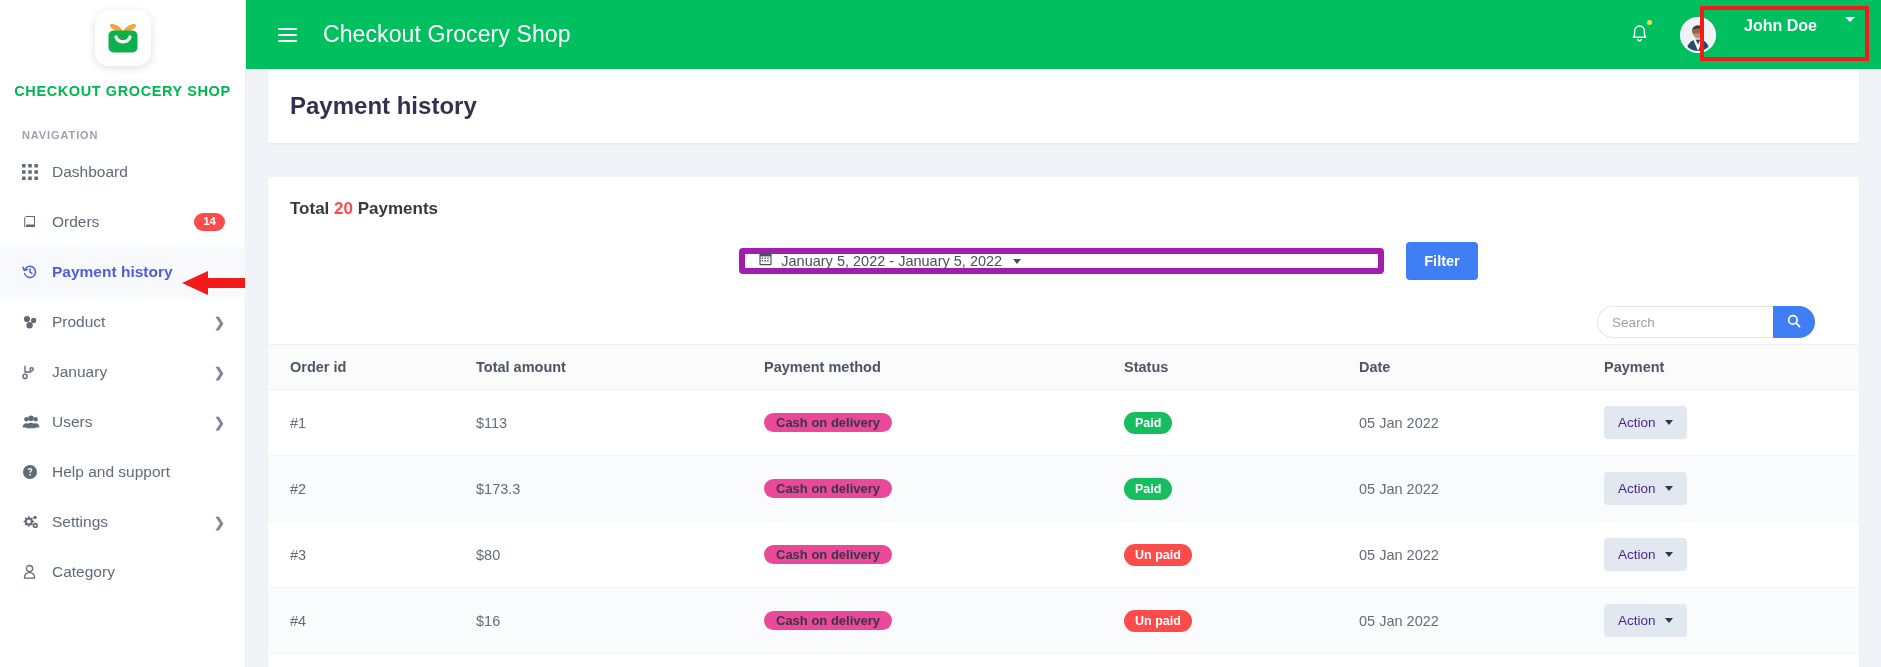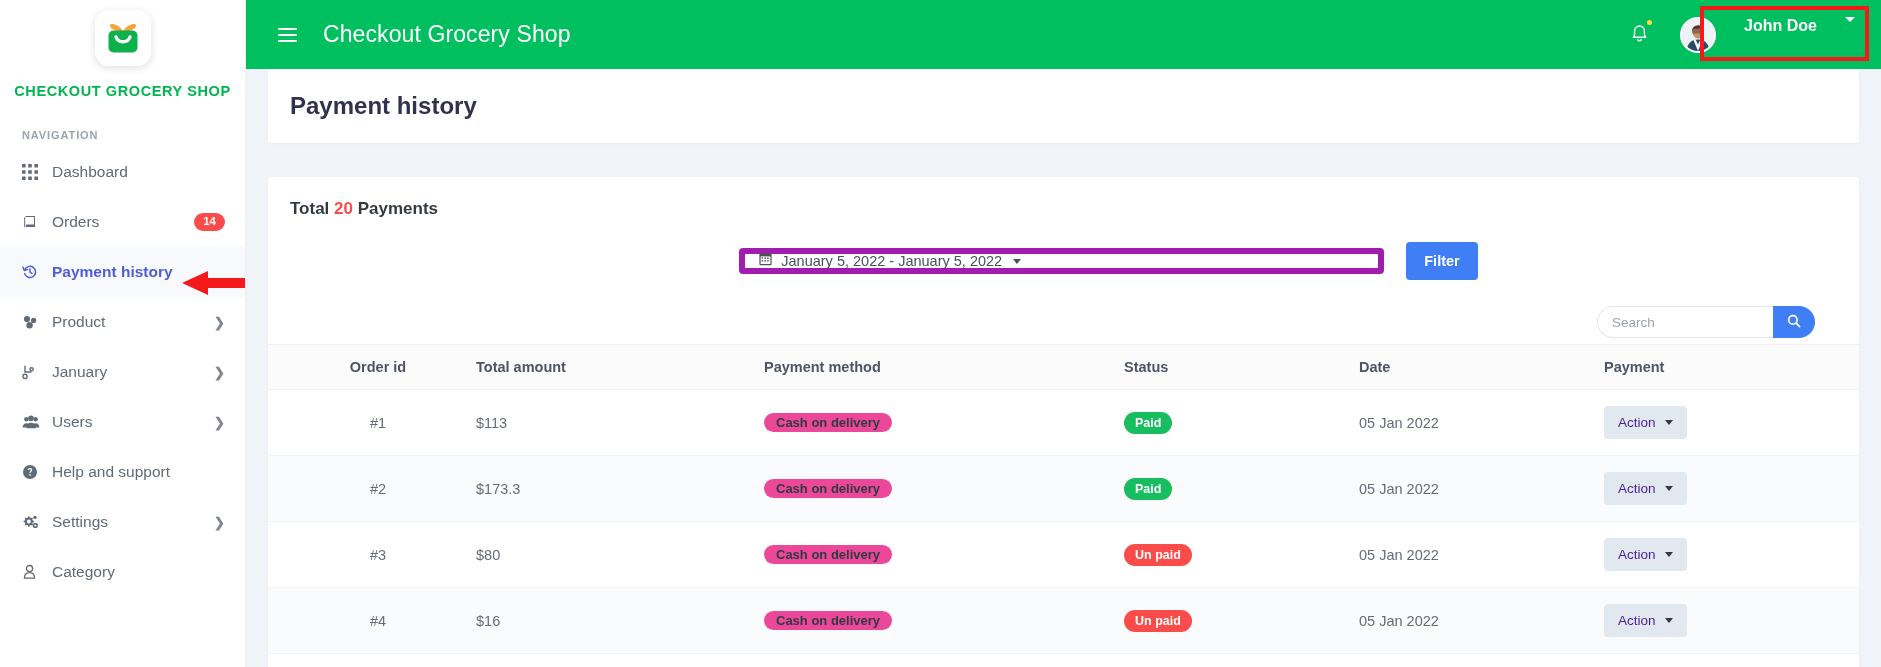--- a/index.html
+++ b/index.html
@@ -142,21 +142,21 @@
 
   
   table { width: 100%; border-collapse: collapse; margin-top: 22px; }
   thead tr { background: #fbfbfc; }
   th {
     text-align: left; font-size: 14.5px; color: #4c5563; font-weight: bold;
     padding: 14px 10px 14px 0; border-top: 1px solid #eef0f3; border-bottom: 1px solid #eef0f3;
   }
   td { padding: 16px 10px 16px 0; font-size: 14.5px; color: #646d78; border-bottom: 1px solid #f1f3f5; vertical-align: middle; }
   tbody tr:nth-child(even) { background: #fafbfc; }
-  th:first-child, td:first-child { padding-left: 22px; text-align: center; }
+  th:first-child, td:first-child { padding-left: 22px; }
   .col-order { width: 208px; }
   .col-amount { width: 288px; }
   .col-method { width: 360px; }
   .col-status { width: 235px; }
   .col-date { width: 245px; }
 
   .pill-method {
     display: inline-block; background: #ec4899; color: #2f3a45;
     font-size: 13px; font-weight: bold; border-radius: 13px; padding: 2px 12px;
   }

